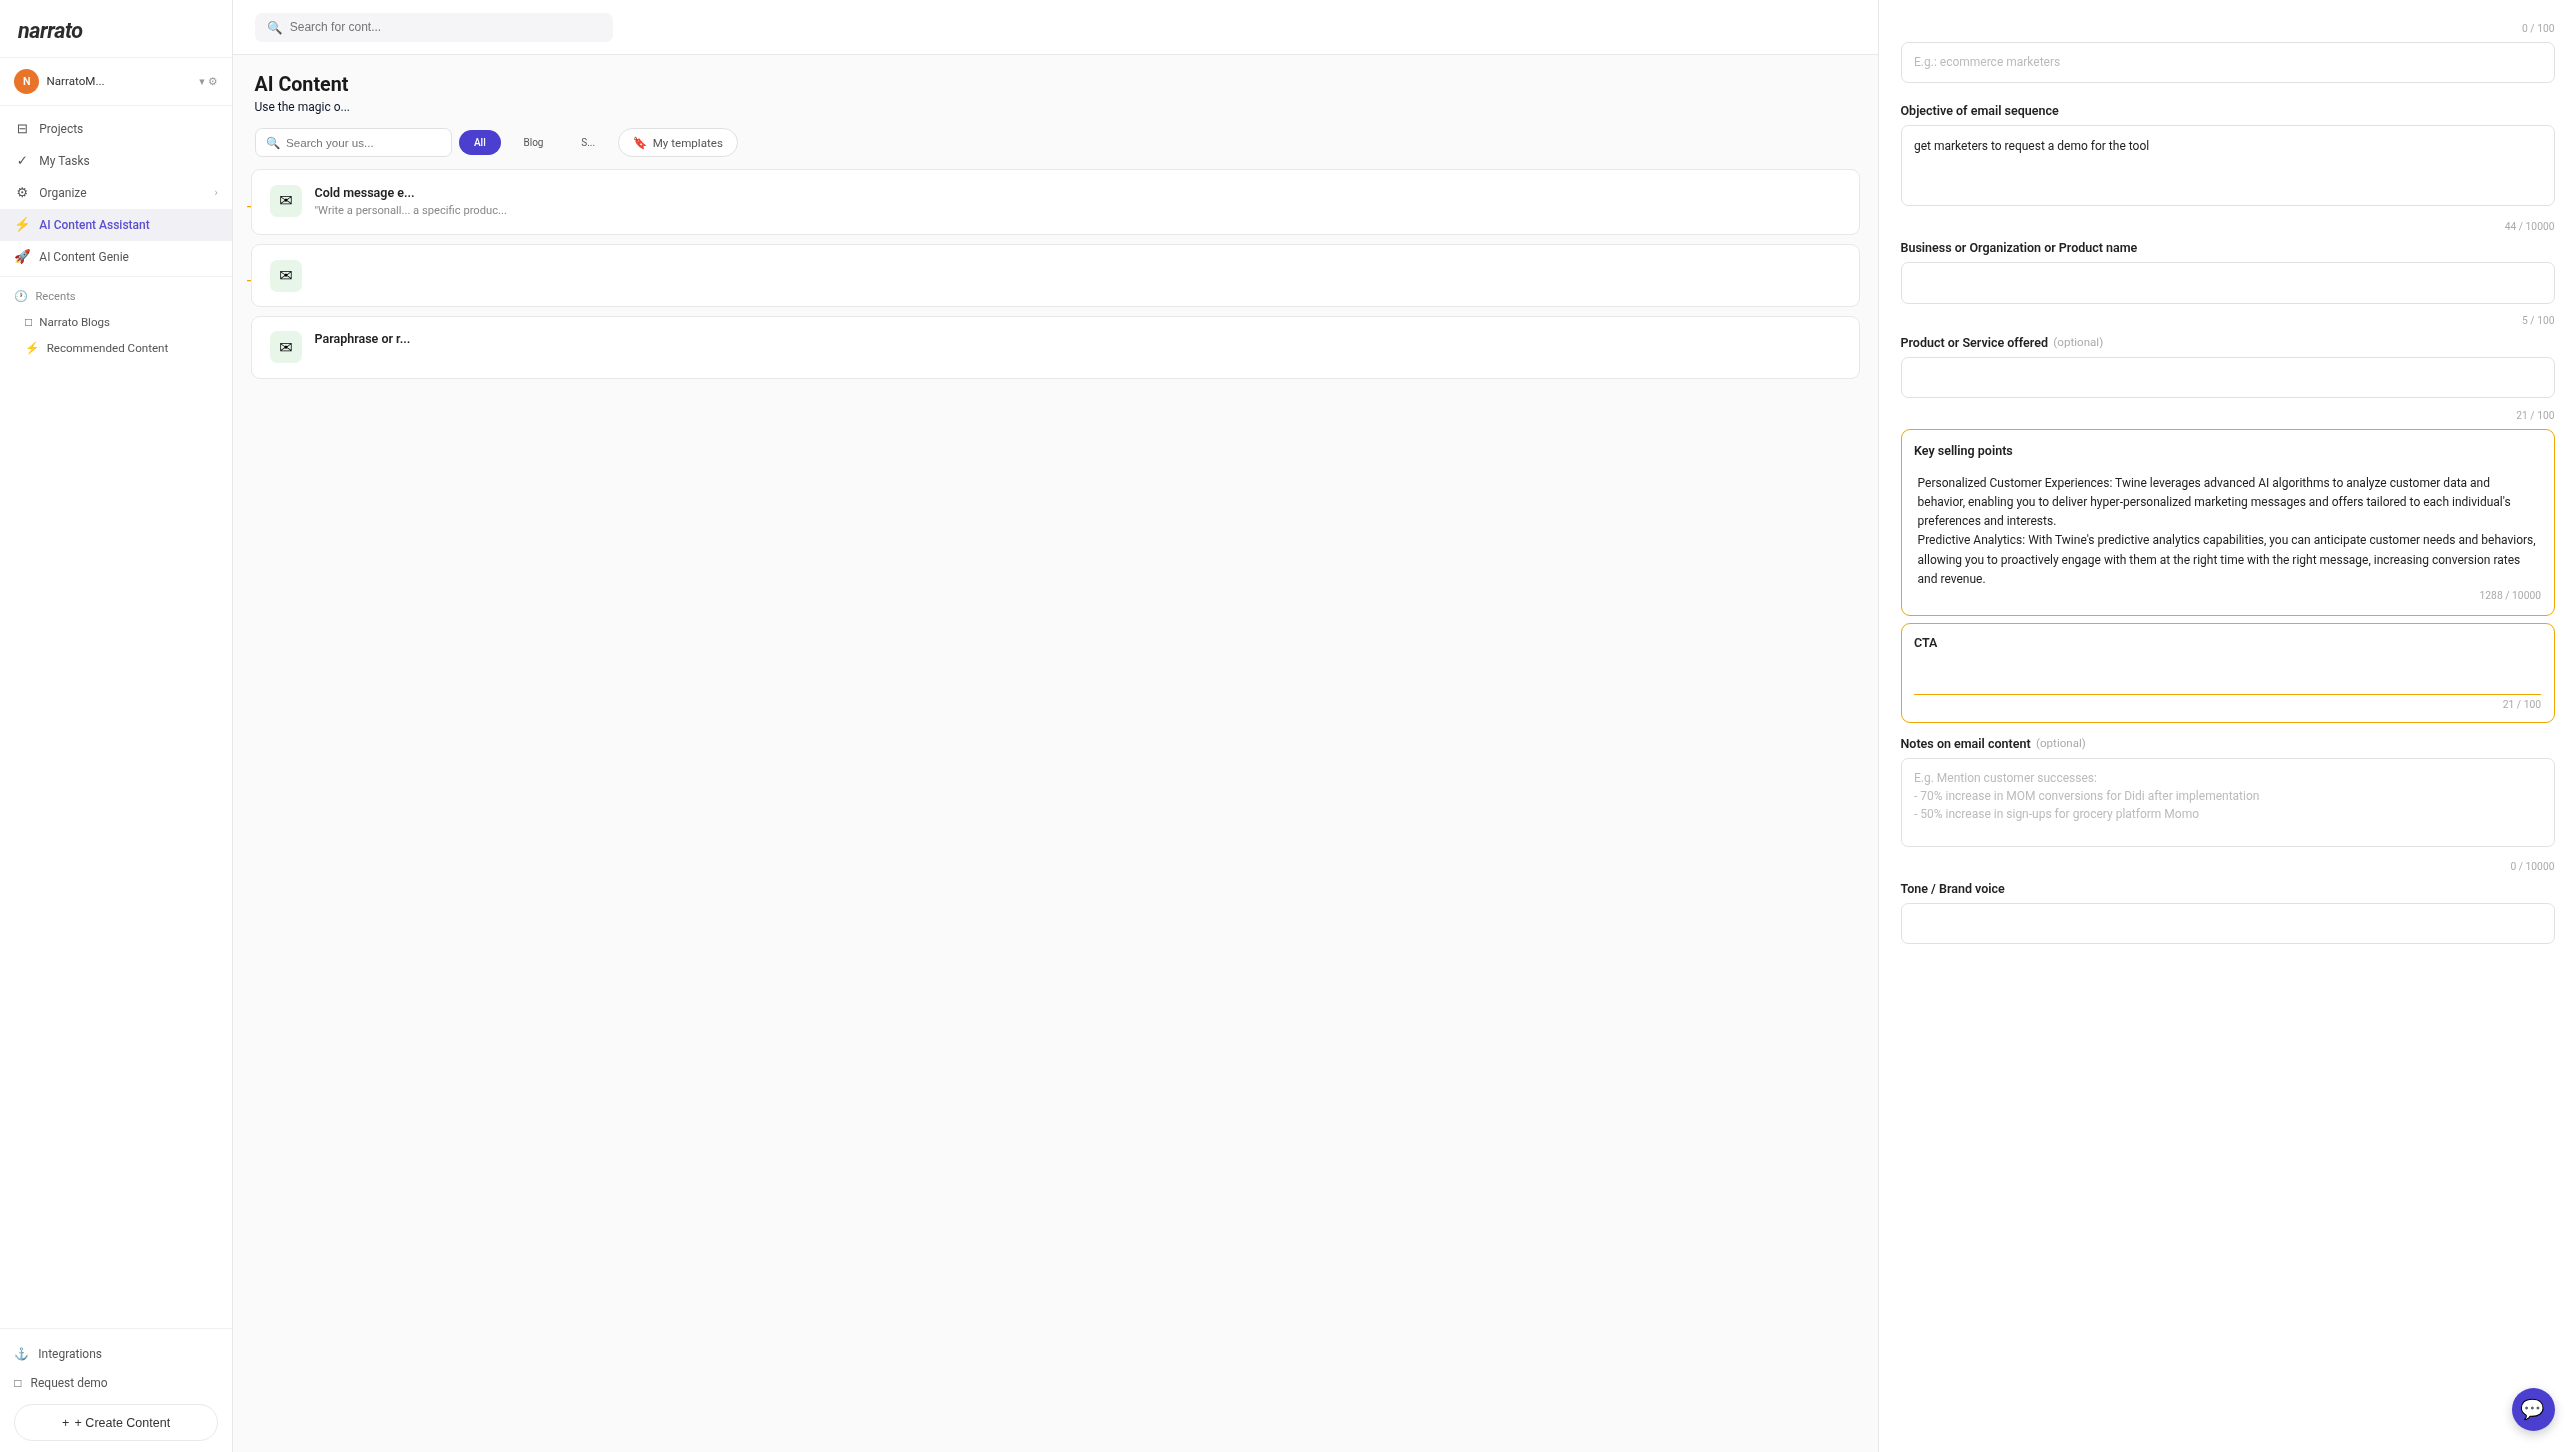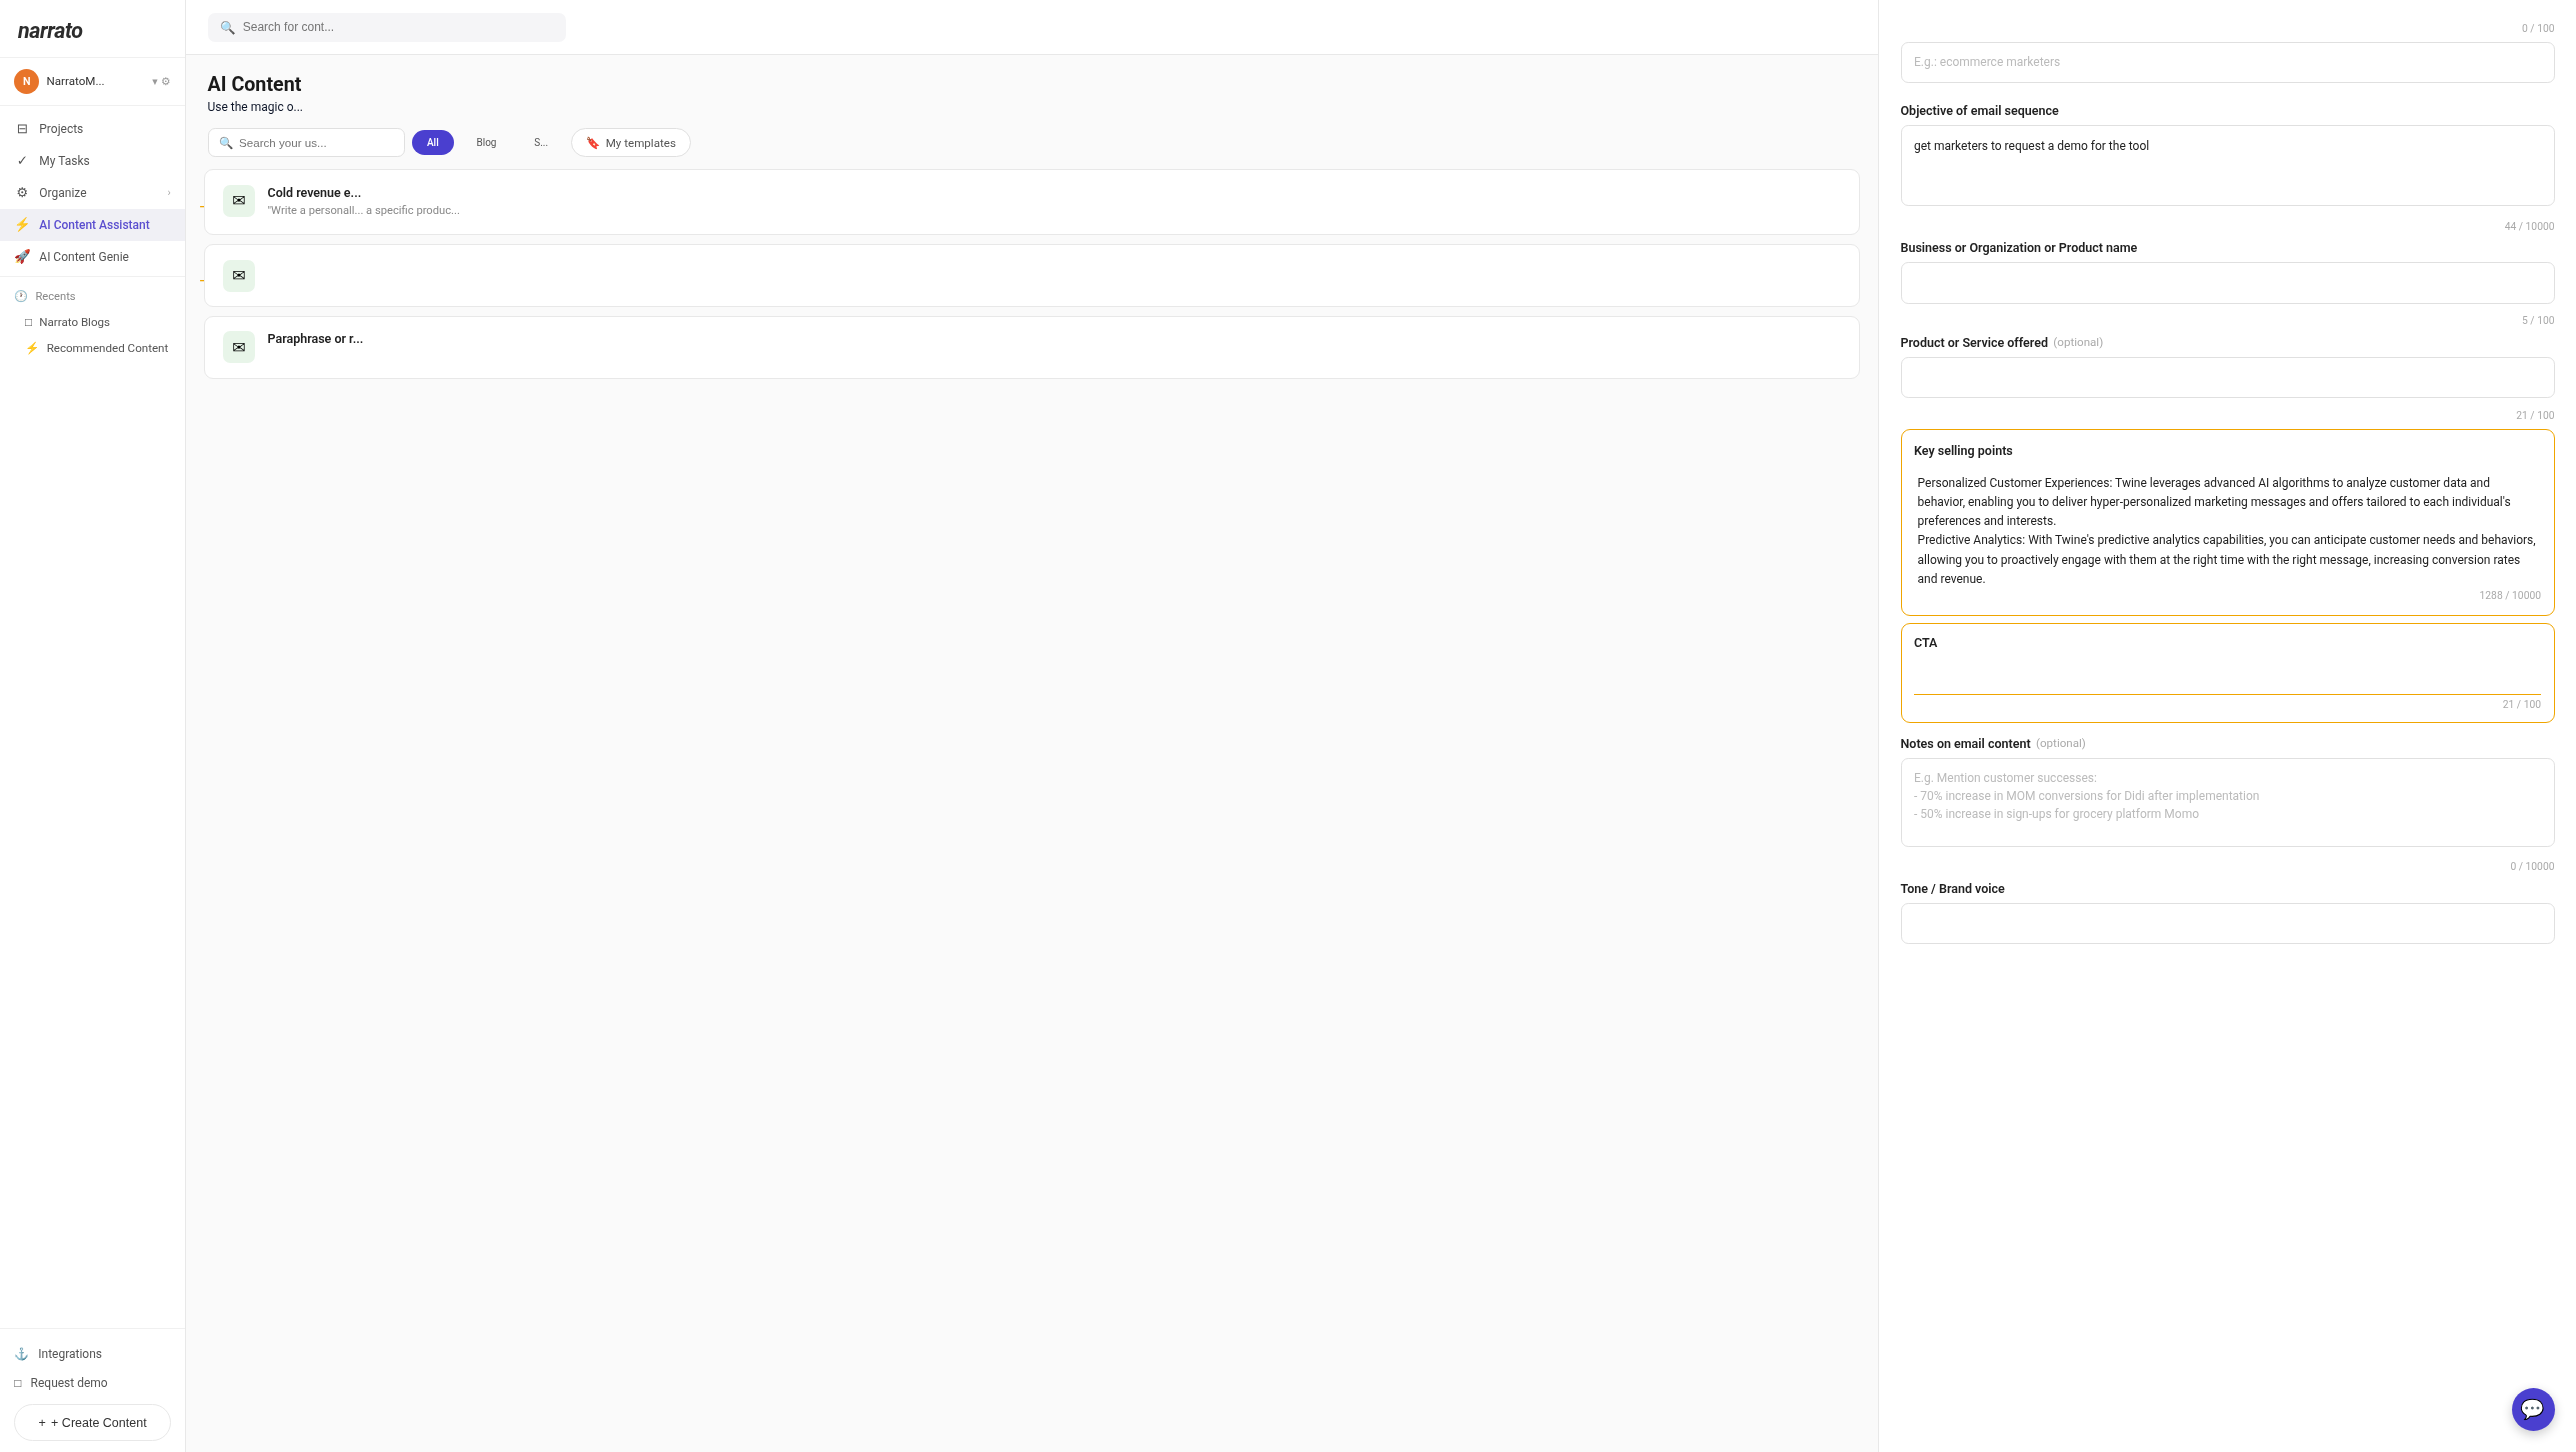--- a/index.html
+++ b/index.html
@@ -7,21 +7,21 @@
       font-family: -apple-system, BlinkMacSystemFont, 'Segoe UI', Roboto, sans-serif;
       background: #f5f5f7;
       display: flex;
       height: 100vh;
       overflow: hidden;
       font-size: 12.5px;
     }
 
     
     .sidebar {
-      width: 186px;
+      width: 233px;
       background: #fff;
       border-right: 0.9px solid #e8e8e8;
       display: flex;
       flex-direction: column;
       flex-shrink: 0;
       height: 100vh;
     }
     .sidebar-logo {
       padding: 18px 18px 14.3px;
       border-bottom: 0.9px solid #f0f0f0;
@@ -499,21 +499,21 @@
 
     <div class="cards-wrapper">
 
       <div class="template-card-row">
         <div style="position:absolute;left:-9px;top:50%;transform:translateY(-50%);display:flex;align-items:center;">
           <span style="font-size:25px;color:#f0a500;font-weight:bold;">→</span>
         </div>
         <div class="template-card">
           <div class="card-icon" style="background:#e8f5e9;">✉</div>
           <div class="card-content">
-            <div class="card-title">Cold revenue e...</div>
+            <div class="card-title">Cold message e...</div>
             <div class="card-desc">"Write a personall... a specific produc...</div>
           </div>
         </div>
       </div>
 
       <div class="template-card-row">
         <div style="position:absolute;left:-9px;top:50%;transform:translateY(-50%);display:flex;align-items:center;">
           <span style="font-size:25px;color:#f0a500;font-weight:bold;">→</span>
         </div>
         <div class="template-card">

